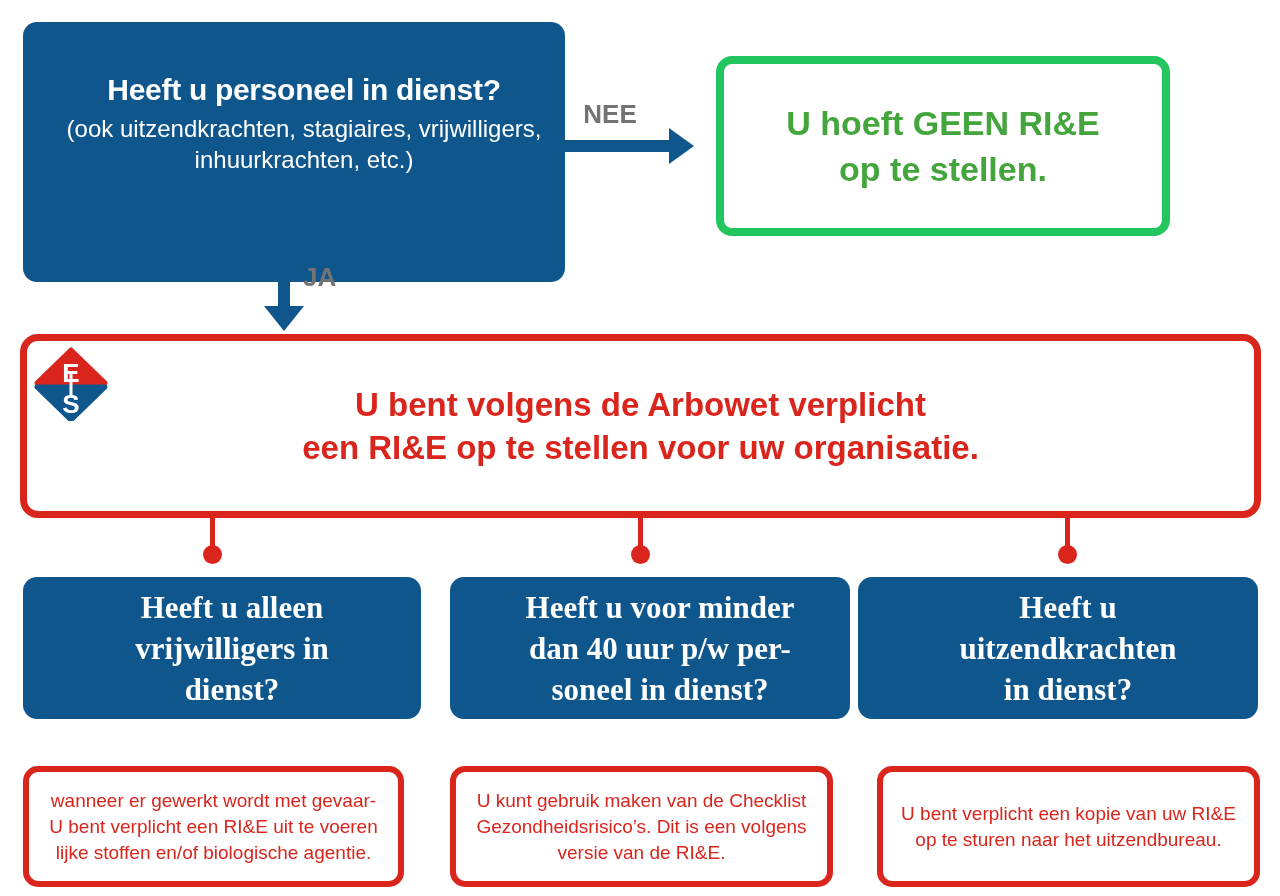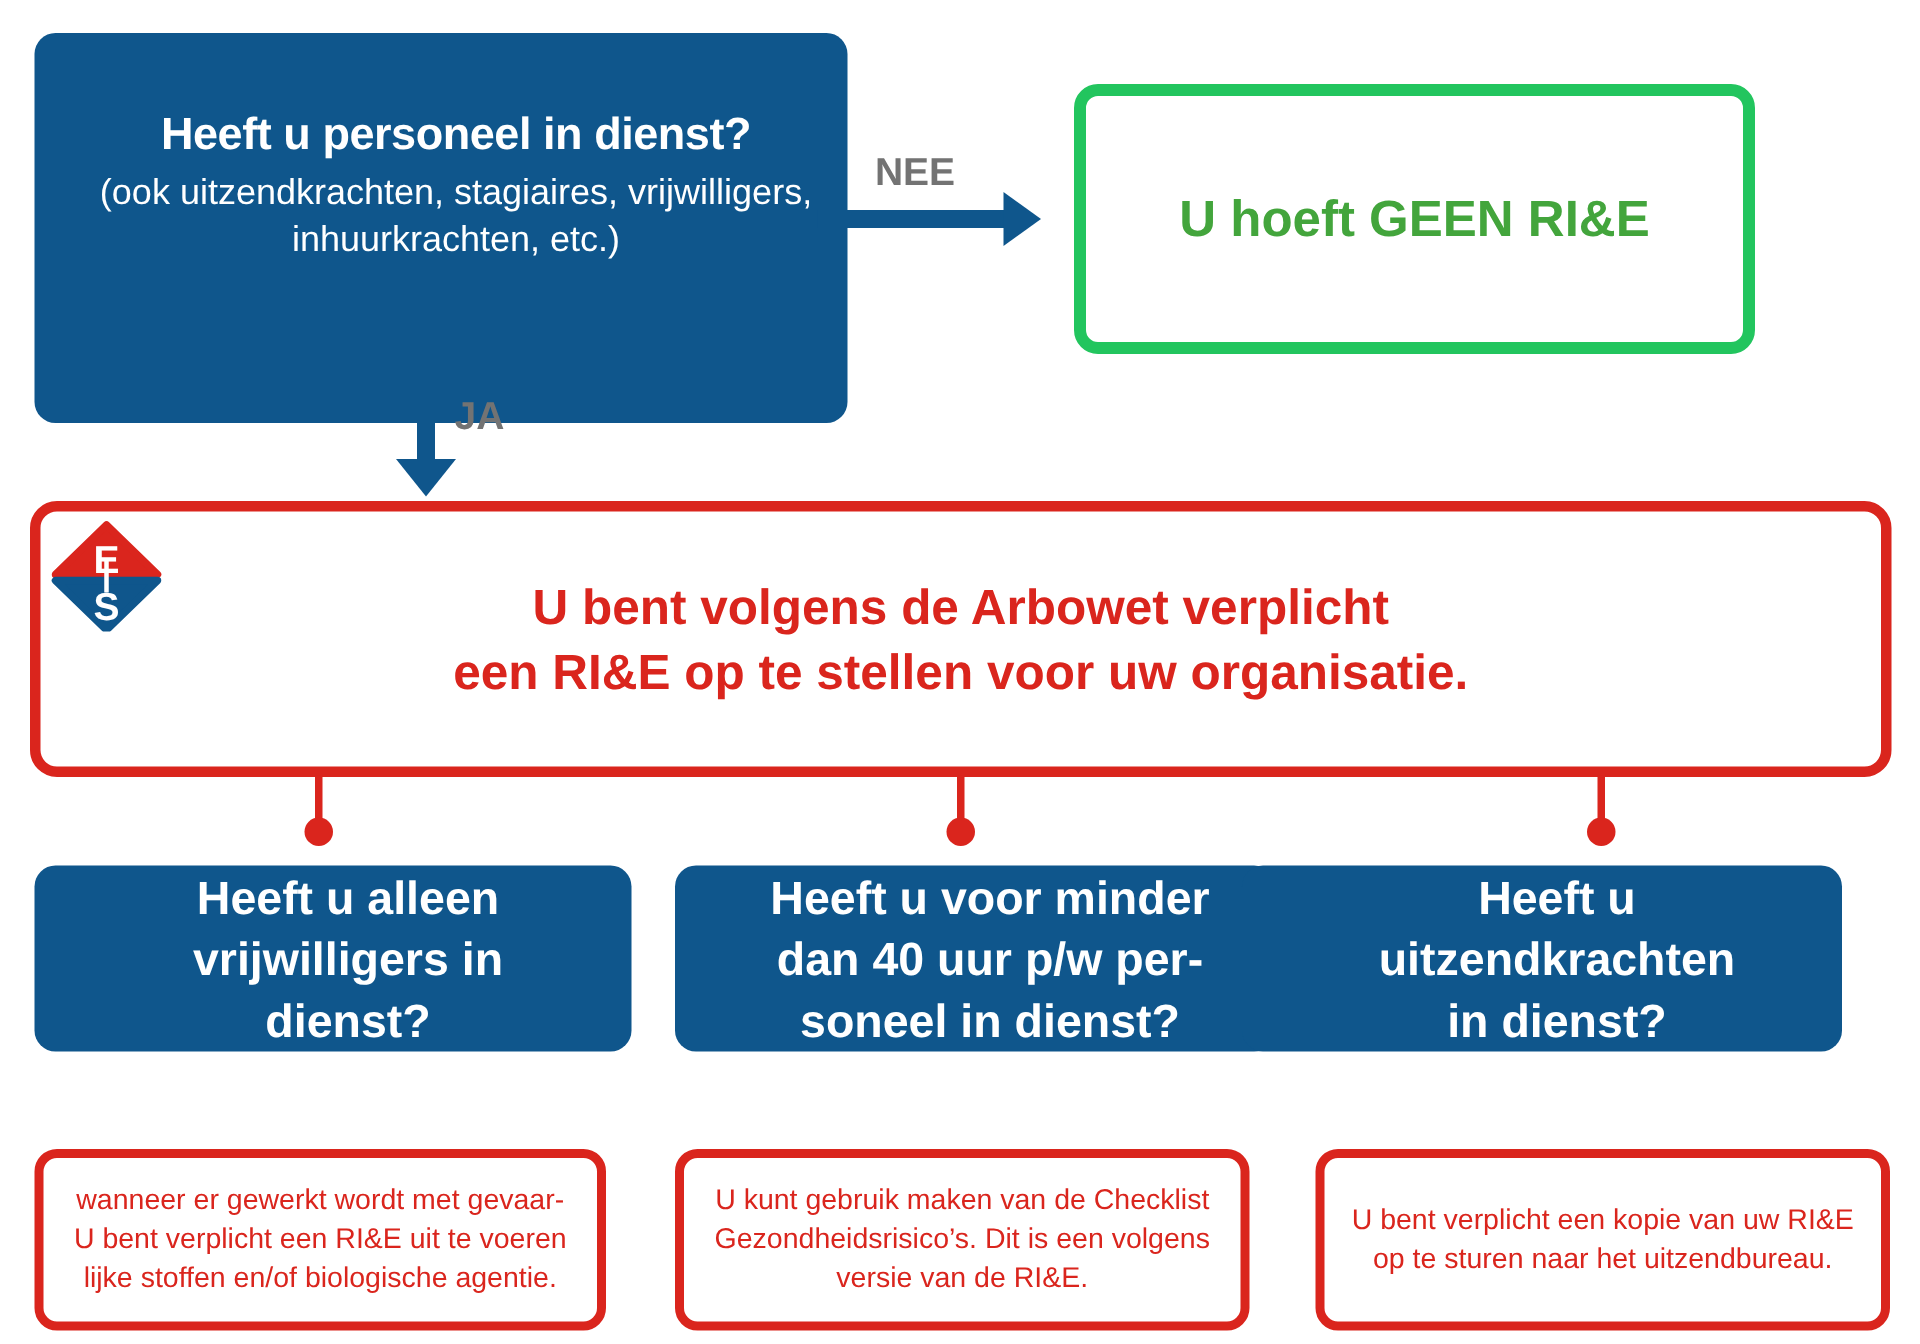--- a/index.html
+++ b/index.html
@@ -24,21 +24,21 @@
   .start-box{justify-content:flex-start;padding-top:50px;}
   .start-title{font-size:30px;font-weight:bold;letter-spacing:-0.3px;line-height:36px;}
   .start-sub{font-size:24px;font-weight:400;line-height:31px;margin-top:5px;}
   
   .branch-label{position:absolute;font-size:26px;font-weight:bold;color:#737373;}
   
   .green-line{font-size:34px;font-weight:bold;line-height:46px;}
   
   .obligation-line{font-size:33px;font-weight:bold;line-height:43px;}
   
-  .q-box{top:577px;height:124px;justify-content:center;}
+  .q-box{top:577px;height:142px;justify-content:center;font-family:Liberation Serif, serif;}
   .q-line{font-size:31px;font-weight:bold;line-height:41px;}
   
   .a-box{top:766px;height:109px;border-radius:15px;}
   .a-line{font-size:19px;font-weight:400;line-height:26px;}
   
   .connector-line{position:absolute;width:5px;height:32px;top:517px;background:#DA251D;}
   .connector-dot{position:absolute;width:19px;height:19px;border-radius:50%;top:545px;background:#DA251D;}
   svg{display:block;}
 </style>
 </head>
@@ -53,20 +53,21 @@
   </div>
 
   <div class="branch-label" style="left:545px;top:99px;width:130px;text-align:center;">NEE</div>
   <svg class="abs" style="left:545px;top:125px;" width="150" height="42" viewBox="0 0 150 42">
     <rect x="0" y="15" width="126" height="12" fill="#0F568C"></rect>
     <polygon points="124,3 149,21 124,39" fill="#0F568C"></polygon>
   </svg>
 
   <div class="box-outline outline-green" style="left:716px;top:56px;width:438px;height:164px;">
     <div class="green-line">U hoeft GEEN RI&amp;E</div>
+    <div class="green-line">op te stellen.</div>
   </div>
 
   <svg class="abs" style="left:261px;top:232px;" width="46" height="100" viewBox="0 0 46 100">
     <rect x="17" y="0" width="12" height="76" fill="#0F568C"></rect>
     <polygon points="3,74 43,74 23,99" fill="#0F568C"></polygon>
   </svg>
   <div class="branch-label" style="left:303px;top:262px;">JA</div>
 
   <div class="box-outline outline-red" style="left:20px;top:334px;width:1227px;height:170px;border-width:7px;border-radius:18px;">
     <svg class="abs" style="left:6px;top:6px;" width="76" height="74" viewBox="0 0 76 74">
@@ -102,21 +103,21 @@
     <div class="q-line">Heeft u voor minder</div>
     <div class="q-line">dan 40 uur p/w per-</div>
     <div class="q-line">soneel in dienst?</div>
   </div>
   <div class="box-outline outline-red a-box" style="left:450px;width:371px;">
     <div class="a-line">U kunt gebruik maken van de Checklist</div>
     <div class="a-line">Gezondheidsrisico’s. Dit is een volgens</div>
     <div class="a-line">versie van de RI&amp;E.</div>
   </div>
 
-  <div class="box-blue q-box" style="left:828px;width:380px;">
+  <div class="box-blue q-box" style="left:858px;width:380px;">
     <div class="q-line">Heeft u</div>
     <div class="q-line">uitzendkrachten</div>
     <div class="q-line">in dienst?</div>
   </div>
   <div class="box-outline outline-red a-box" style="left:877px;width:371px;">
     <div class="a-line">U bent verplicht een kopie van uw RI&amp;E</div>
     <div class="a-line">op te sturen naar het uitzendbureau.</div>
   </div>
 
 </div>

